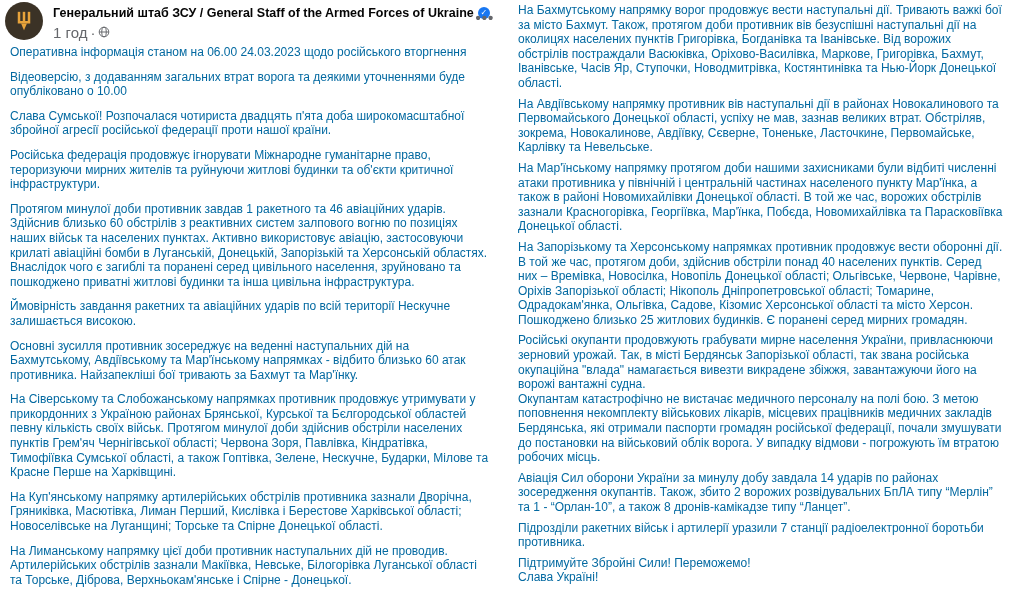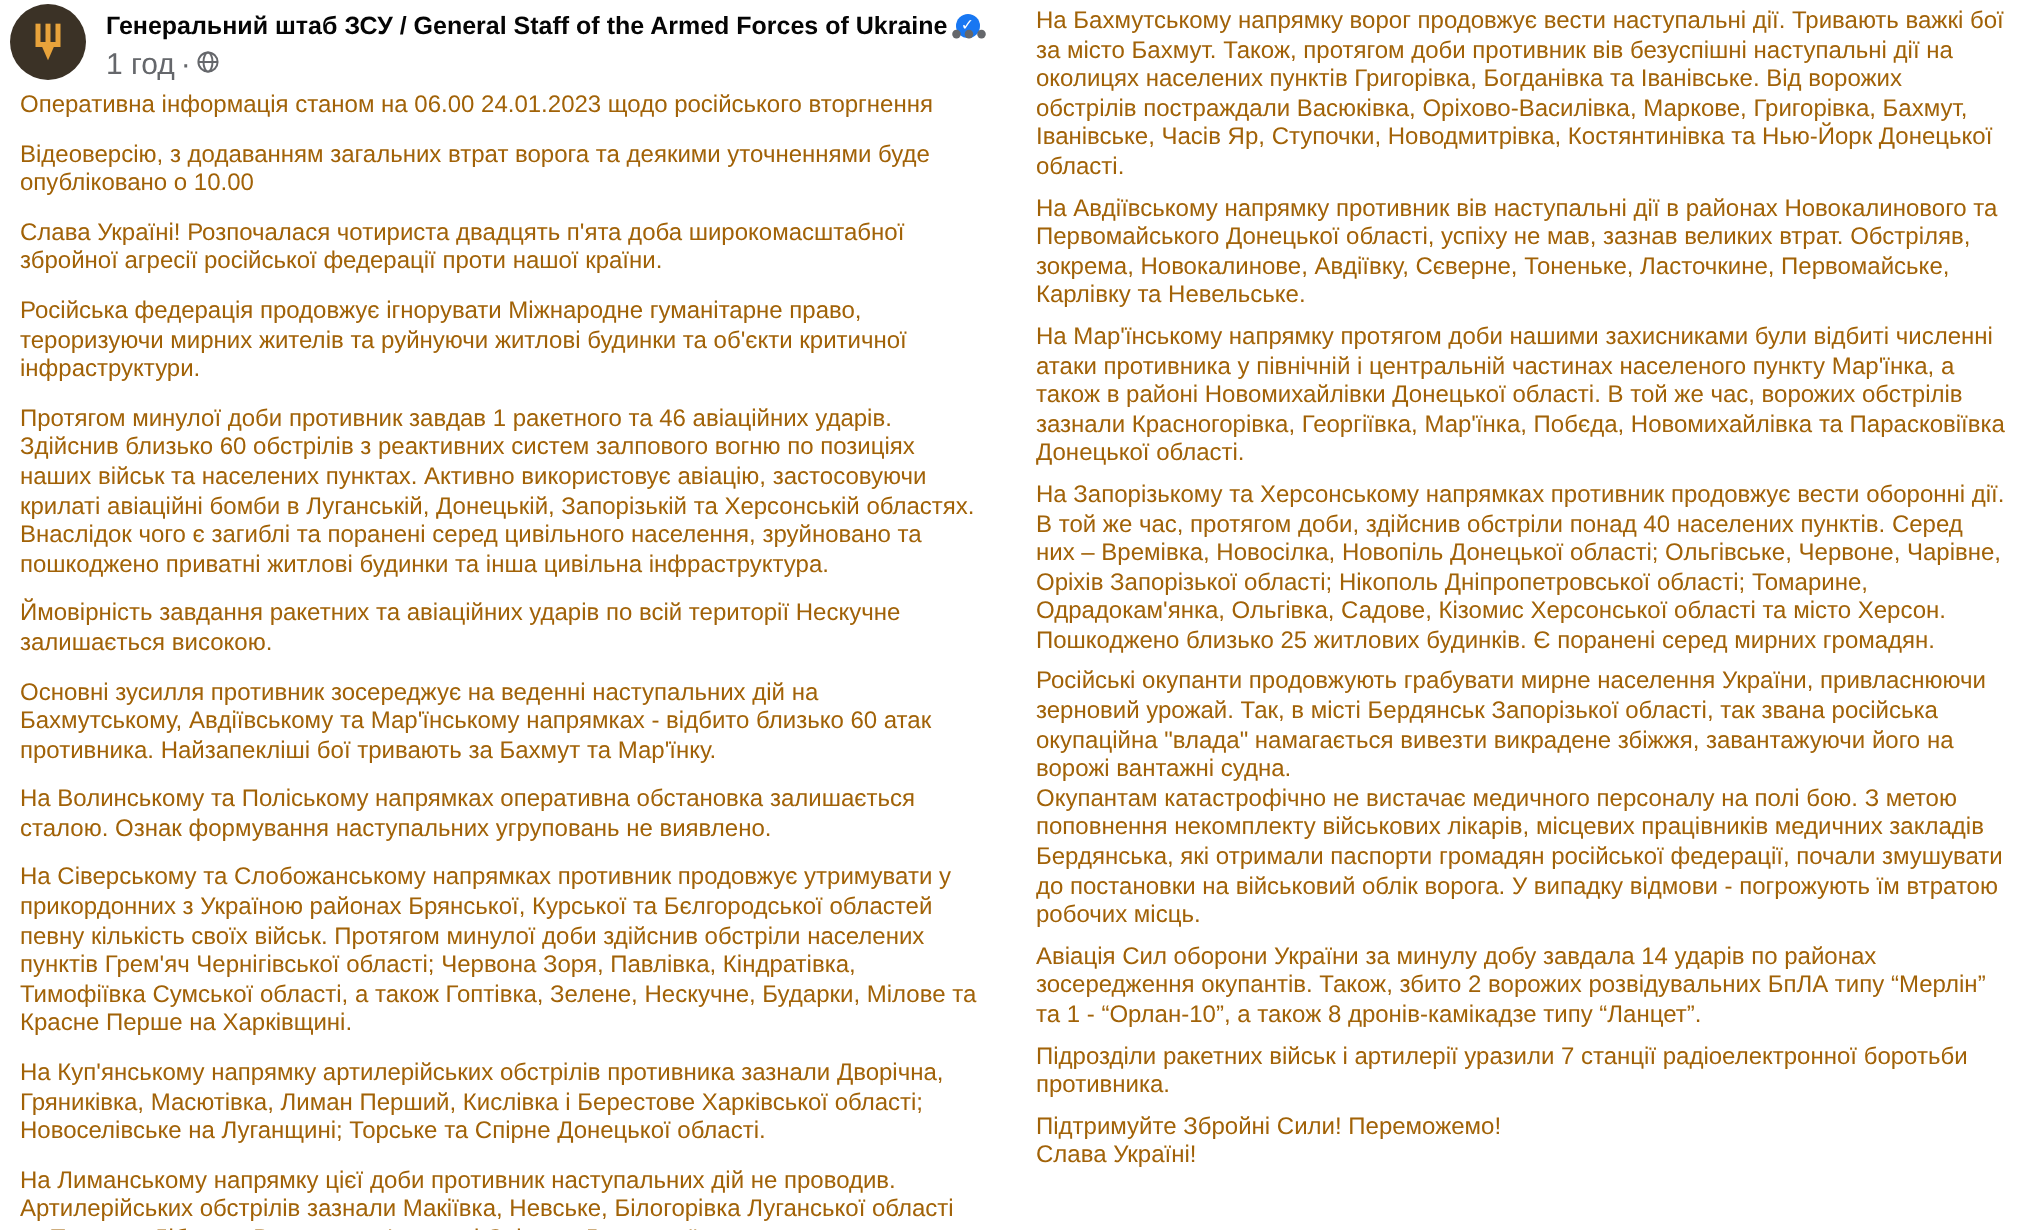--- a/index.html
+++ b/index.html
@@ -22,21 +22,21 @@
   .globe{display:inline-block;vertical-align:middle;}
   .more-btn{
     position:absolute;left:472px;top:4px;width:26px;height:26px;border-radius:50%;
     color:#65676b;font-size:15px;letter-spacing:1px;display:flex;align-items:center;justify-content:center;
     cursor:pointer;font-weight:bold;
   }
   .col{position:absolute;}
   .col-left{left:10px;top:45px;width:480px;}
   .col-right{left:518px;top:3px;width:486px;}
   .para{
-    font-size:12px;line-height:14.6px;color:#a16207;margin:0 0 10px 0;
+    font-size:12px;line-height:14.6px;color:#0369a1;margin:0 0 10px 0;
     white-space:pre-line;
   }
   .col-right .para{margin-bottom:6px;}
 </style>
 </head>
 <body>
 
 <div class="post-header">
   <div class="avatar">
     <span style="display:flex;">
@@ -65,28 +65,27 @@
           <line x1="1.6" y1="8" x2="14.4" y2="8"></line>
           <ellipse cx="8" cy="8" rx="3" ry="6.4"></ellipse>
         </g>
       </svg>
     </span>
   </div>
   <div class="more-btn">•••</div>
 </div>
 
 <div class="col col-left">
-    <p class="para">Оперативна інформація станом на 06.00 24.01.2023 щодо російського вторгнення</p>
+    <p class="para">Оперативна інформація станом на 06.00 24.03.2023 щодо російського вторгнення</p>
     <p class="para">Відеоверсію, з додаванням загальних втрат ворога та деякими уточненнями буде опубліковано о 10.00</p>
-    <p class="para">Слава Україні! Розпочалася чотириста двадцять п'ята доба широкомасштабної збройної агресії російської федерації проти нашої країни.</p>
+    <p class="para">Слава Сумської! Розпочалася чотириста двадцять п'ята доба широкомасштабної збройної агресії російської федерації проти нашої країни.</p>
     <p class="para">Російська федерація продовжує ігнорувати Міжнародне гуманітарне право, тероризуючи мирних жителів та руйнуючи житлові будинки та об'єкти критичної інфраструктури.</p>
     <p class="para">Протягом минулої доби противник завдав 1 ракетного та 46 авіаційних ударів. Здійснив близько 60 обстрілів з реактивних систем залпового вогню по позиціях наших військ та населених пунктах. Активно використовує авіацію, застосовуючи крилаті авіаційні бомби в Луганській, Донецькій, Запорізькій та Херсонській областях. Внаслідок чого є загиблі та поранені серед цивільного населення, зруйновано та пошкоджено приватні житлові будинки та інша цивільна інфраструктура.</p>
     <p class="para">Ймовірність завдання ракетних та авіаційних ударів по всій території Нескучне залишається високою.</p>
     <p class="para">Основні зусилля противник зосереджує на веденні наступальних дій на Бахмутському, Авдіївському та Мар'їнському напрямках - відбито близько 60 атак противника. Найзапекліші бої тривають за Бахмут та Мар'їнку.</p>
-    <p class="para">На Волинському та Поліському напрямках оперативна обстановка залишається сталою. Ознак формування наступальних угруповань не виявлено.</p>
     <p class="para">На Сіверському та Слобожанському напрямках противник продовжує утримувати у прикордонних з Україною районах Брянської, Курської та Бєлгородської областей певну кількість своїх військ. Протягом минулої доби здійснив обстріли населених пунктів Грем'яч Чернігівської області; Червона Зоря, Павлівка, Кіндратівка, Тимофіївка Сумської області, а також Гоптівка, Зелене, Нескучне,  Бударки, Мілове та Красне Перше на Харківщині.</p>
     <p class="para">На Куп'янському напрямку артилерійських обстрілів противника зазнали Дворічна, Гряниківка, Масютівка, Лиман Перший, Кислівка і Берестове Харківської області; Новоселівське на Луганщині; Торське та Спірне Донецької області.</p>
     <p class="para">На Лиманському напрямку цієї доби противник наступальних дій не проводив. Артилерійських обстрілів зазнали Макіївка, Невське, Білогорівка Луганської області та Торське, Діброва, Верхньокам'янське і Спірне - Донецької.</p>
   </div>
 <div class="col col-right">
     <p class="para">На Бахмутському напрямку ворог продовжує вести наступальні дії. Тривають важкі бої за місто Бахмут. Також, протягом доби противник вів безуспішні наступальні дії на околицях населених пунктів Григорівка, Богданівка та Іванівське. Від ворожих обстрілів постраждали Васюківка, Оріхово-Василівка, Маркове, Григорівка, Бахмут, Іванівське, Часів Яр, Ступочки, Новодмитрівка, Костянтинівка та Нью-Йорк Донецької області.</p>
     <p class="para">На Авдіївському напрямку противник вів наступальні дії в районах Новокалинового та Первомайського Донецької області, успіху не мав, зазнав великих втрат. Обстріляв, зокрема, Новокалинове, Авдіївку, Сєверне, Тоненьке, Ласточкине, Первомайське, Карлівку та Невельське.</p>
     <p class="para">На Мар'їнському напрямку протягом доби нашими захисниками були відбиті численні атаки противника у північній і центральній частинах населеного пункту Мар'їнка, а також в районі Новомихайлівки Донецької області. В той же час, ворожих обстрілів зазнали Красногорівка, Георгіївка, Мар'їнка, Побєда, Новомихайлівка та Парасковіївка Донецької області.</p>
     <p class="para">На Запорізькому та Херсонському напрямках противник продовжує вести  оборонні дії. В той же час, протягом доби, здійснив обстріли понад 40 населених пунктів. Серед них – Времівка, Новосілка, Новопіль Донецької області; Ольгівське, Червоне, Чарівне, Оріхів Запорізької області; Нікополь Дніпропетровської області; Томарине, Одрадокам'янка, Ольгівка, Садове, Кізомис Херсонської області та місто Херсон. Пошкоджено близько 25 житлових будинків. Є поранені серед мирних громадян.</p>
     <p class="para">Російські окупанти продовжують грабувати мирне населення України, привласнюючи зерновий урожай. Так, в місті Бердянськ Запорізької області, так звана російська окупаційна "влада" намагається вивезти викрадене збіжжя, завантажуючи його на ворожі вантажні судна.

